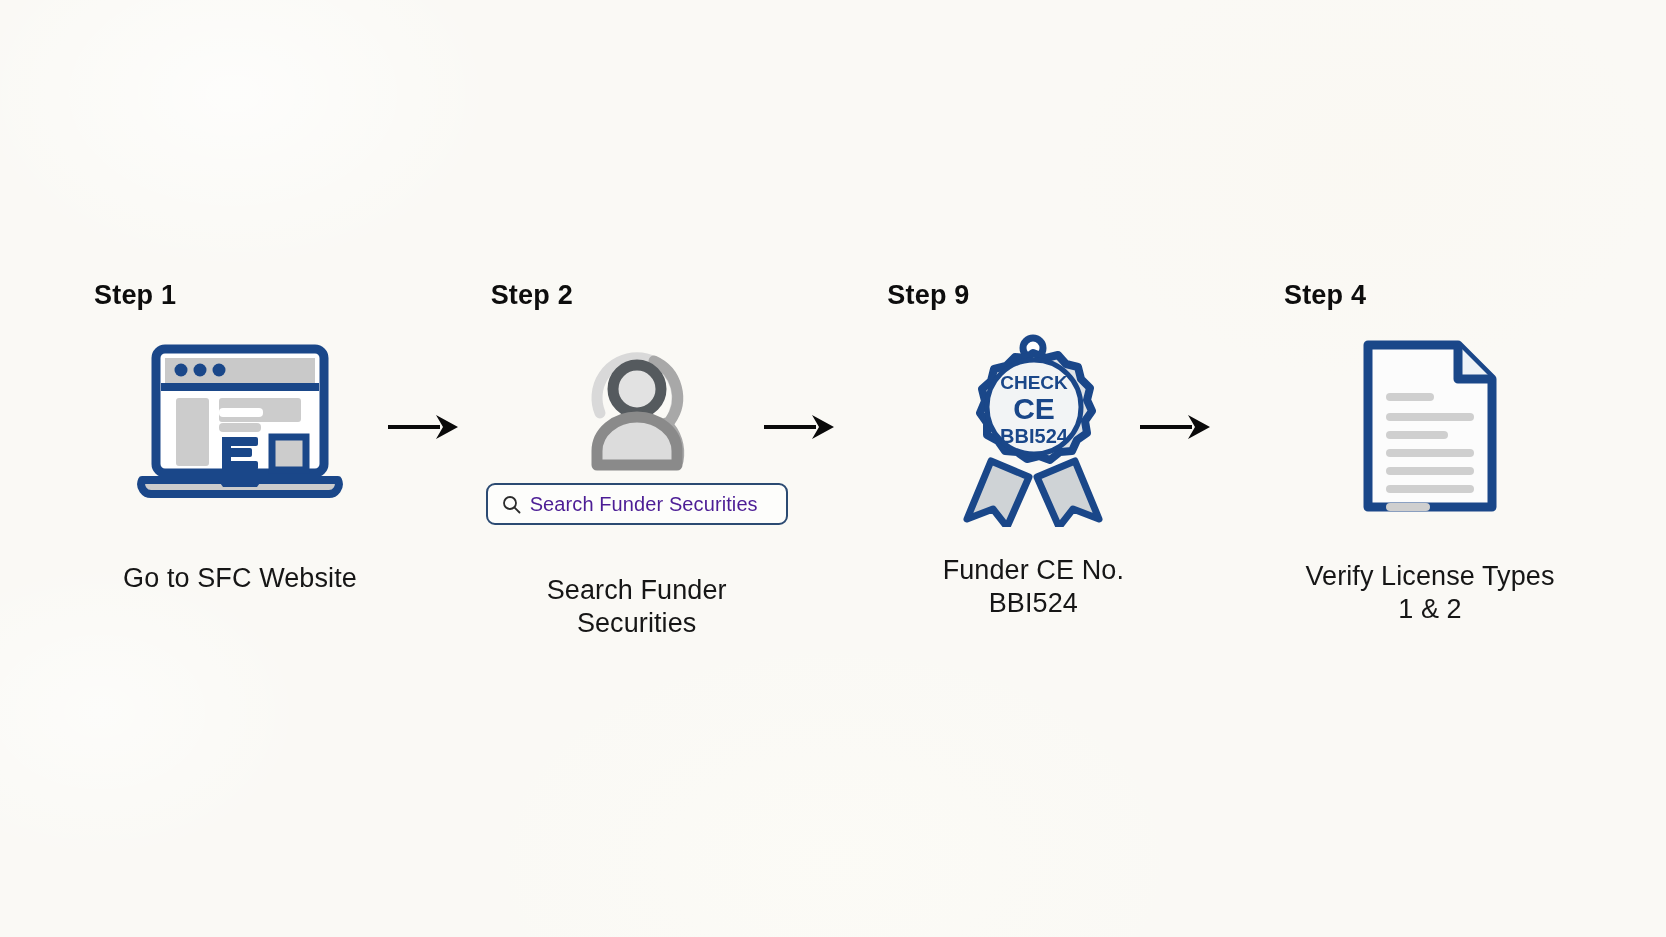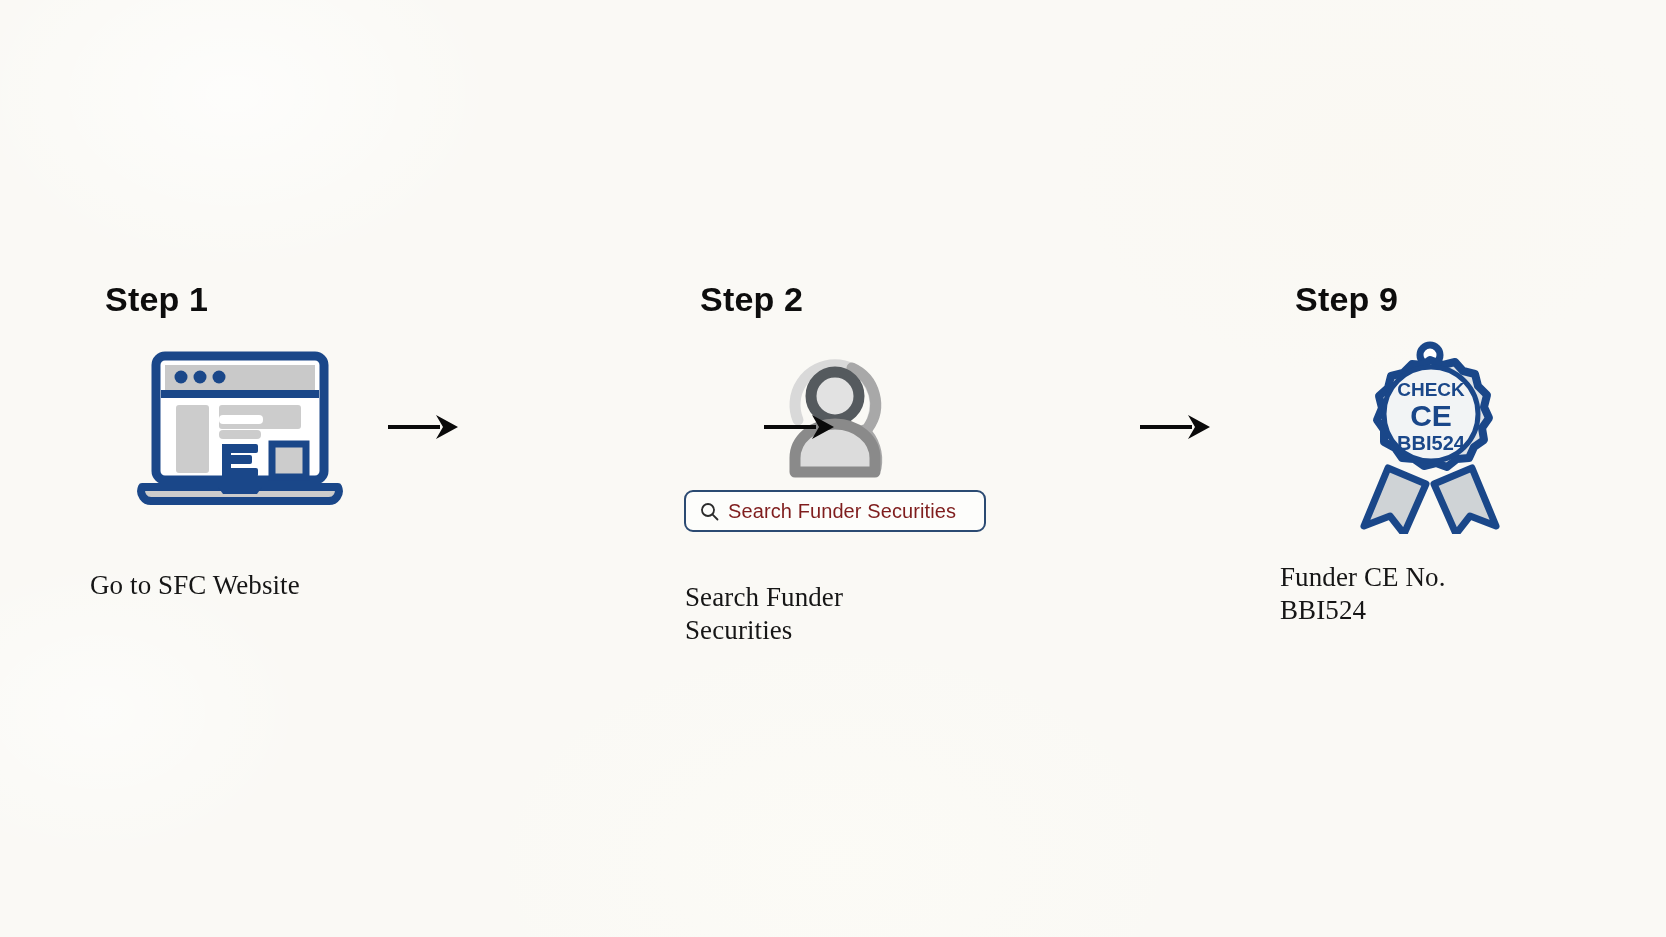--- a/index.html
+++ b/index.html
@@ -54,47 +54,46 @@
   .step {
     width: 300px;
     position: relative;
     display: flex;
     flex-direction: column;
     align-items: center;
   }
 
   .step-heading {
     align-self: flex-start;
-    font-size: 34px;
+    font-size: 27px;
     font-weight: bold;
     color: #0d0d0d;
     letter-spacing: 0.2px;
     line-height: 1;
-    margin-left: 15px;
+    margin-left: 4px;
   }
 
   .icon-stage {
     width: 300px;
     height: 215px;
     margin-top: 32px;
     display: flex;
     flex-direction: column;
     align-items: center;
     justify-content: flex-start;
     position: relative;
   }
 
   .caption {
     font-size: 27px;
     color: #161616;
-    text-align: left;
+    text-align: center;
     line-height: 1.22;
     letter-spacing: 0.1px;
     width: 300px;
-    font-family: Liberation Serif, serif;
   }
 
   .step-1 .caption { margin-top: 6px; }
   .step-2 .caption { margin-top: 4px; }
   .step-3 .caption { margin-top: 4px; }
   .step-4 .caption { margin-top: 4px; }
 
   
   .arrow {
     position: absolute;
@@ -117,21 +116,21 @@
     border: 2px solid #2b4a72;
     border-radius: 9px;
     background: #fdfdfb;
     display: flex;
     align-items: center;
     gap: 9px;
     padding: 0 14px;
   }
   .search-text {
     font-size: 20px;
-    color: #7f1d1d;
+    color: #4c1d95;
     letter-spacing: 0.1px;
     white-space: nowrap;
   }
 
   .svg-icon { display: block; }
 </style>
 </head>
 <body>
 
 <div class="bg-texture"></div>
@@ -231,20 +230,42 @@
           <text x="89" y="112" text-anchor="middle" font-family="Liberation Sans, sans-serif" font-size="20" font-weight="bold" fill="#1a4789">BBI524</text>
         </svg>
       </div>
 
       <div class="caption" style="margin-top:-2px;">
         <div>Funder CE No.</div>
         <div>BBI524</div>
       </div>
     </div>
 
+    <div class="step step-4">
+      <div class="step-heading">Step 4</div>
+
+      <div class="icon-stage">
+        <svg class="svg-icon" width="140" height="178" viewBox="0 0 140 178" style="margin-top:-4px;">
+          <path d="M8 8 H98 L132 42 V170 H8 Z" fill="#fcfcfc" stroke="#1a4789" stroke-width="9" stroke-linejoin="round"></path>
+          <path d="M98 8 V42 H132" fill="#eef2f7" stroke="#1a4789" stroke-width="9" stroke-linejoin="round"></path>
+          <rect x="26" y="56" width="48" height="8" rx="4" fill="#cfcfcf"></rect>
+          <rect x="26" y="76" width="88" height="8" rx="4" fill="#cfcfcf"></rect>
+          <rect x="26" y="94" width="62" height="8" rx="4" fill="#cfcfcf"></rect>
+          <rect x="26" y="112" width="88" height="8" rx="4" fill="#cfcfcf"></rect>
+          <rect x="26" y="130" width="88" height="8" rx="4" fill="#cfcfcf"></rect>
+          <rect x="26" y="148" width="88" height="8" rx="4" fill="#cfcfcf"></rect>
+          <rect x="26" y="166" width="44" height="8" rx="4" fill="#cfcfcf"></rect>
+        </svg>
+      </div>
+
+      <div class="caption">
+        <div>Verify License Types</div>
+        <div>1 &amp; 2</div>
+      </div>
+    </div>
 
     <svg class="arrow arrow-1" viewBox="0 0 74 34">
       <line x1="2" y1="17" x2="54" y2="17" stroke="#0a0a0a" stroke-width="4"></line>
       <path d="M50 5 L72 17 L50 29 L57 17 Z" fill="#0a0a0a"></path>
     </svg>
     <svg class="arrow arrow-2" viewBox="0 0 74 34">
       <line x1="2" y1="17" x2="54" y2="17" stroke="#0a0a0a" stroke-width="4"></line>
       <path d="M50 5 L72 17 L50 29 L57 17 Z" fill="#0a0a0a"></path>
     </svg>
     <svg class="arrow arrow-3" viewBox="0 0 74 34">

